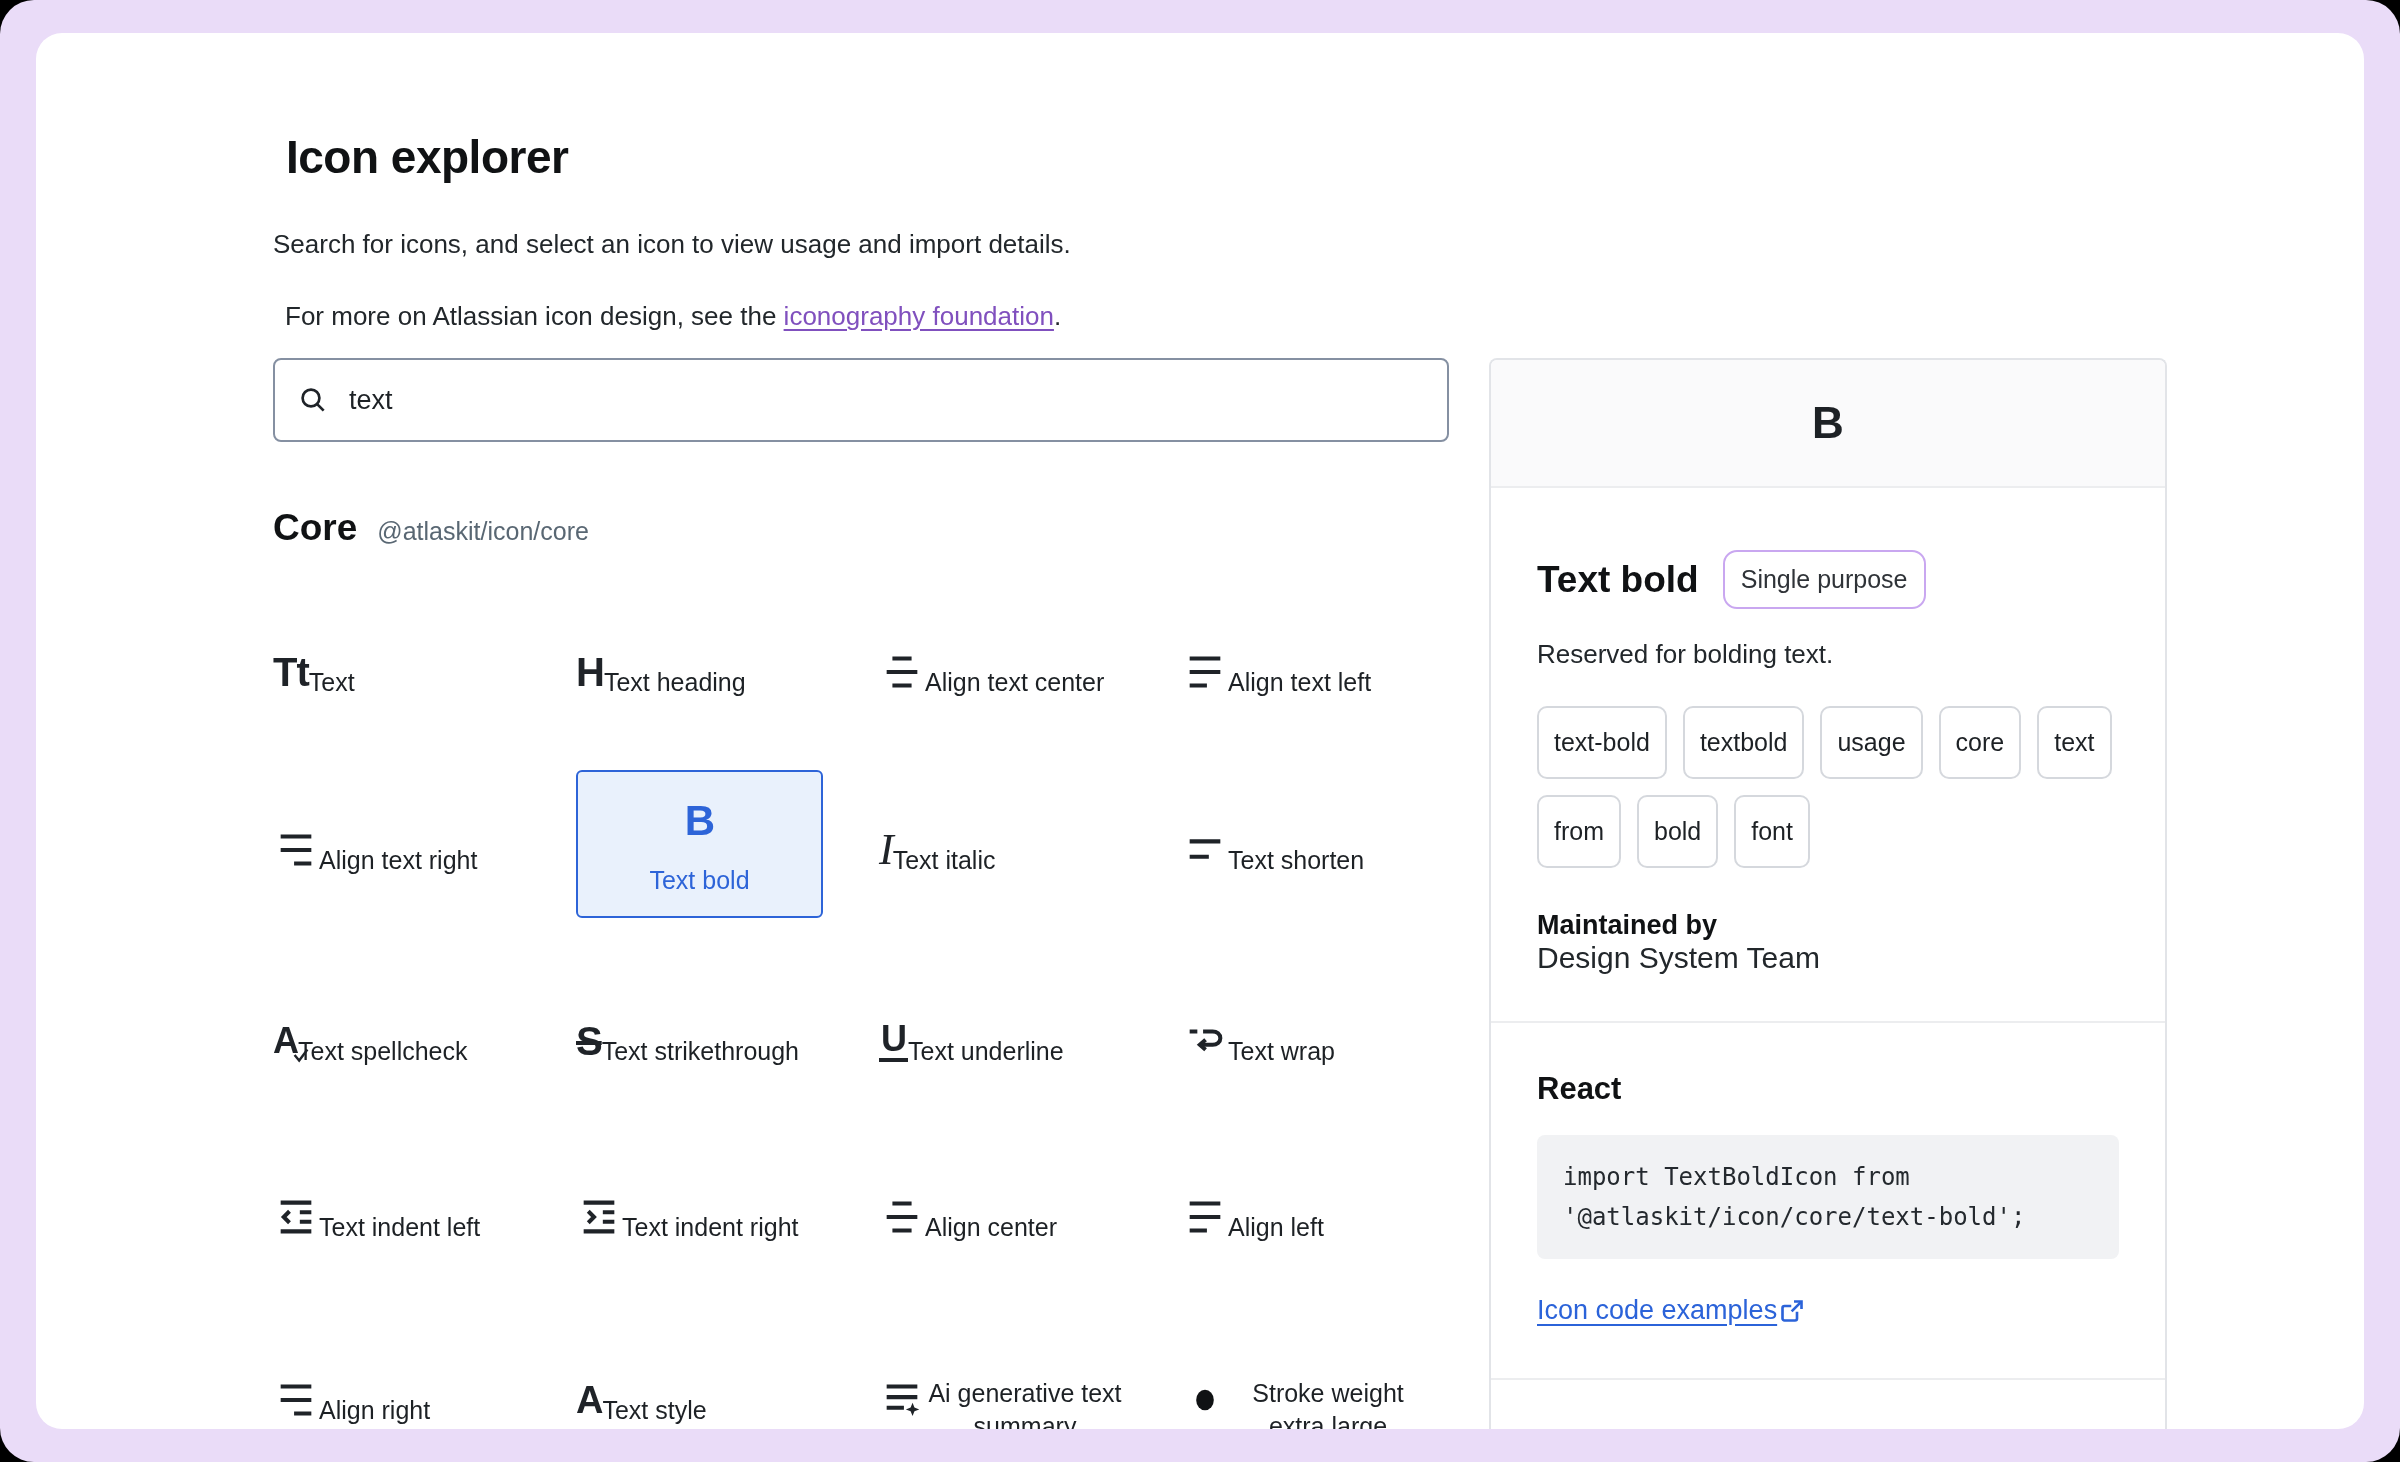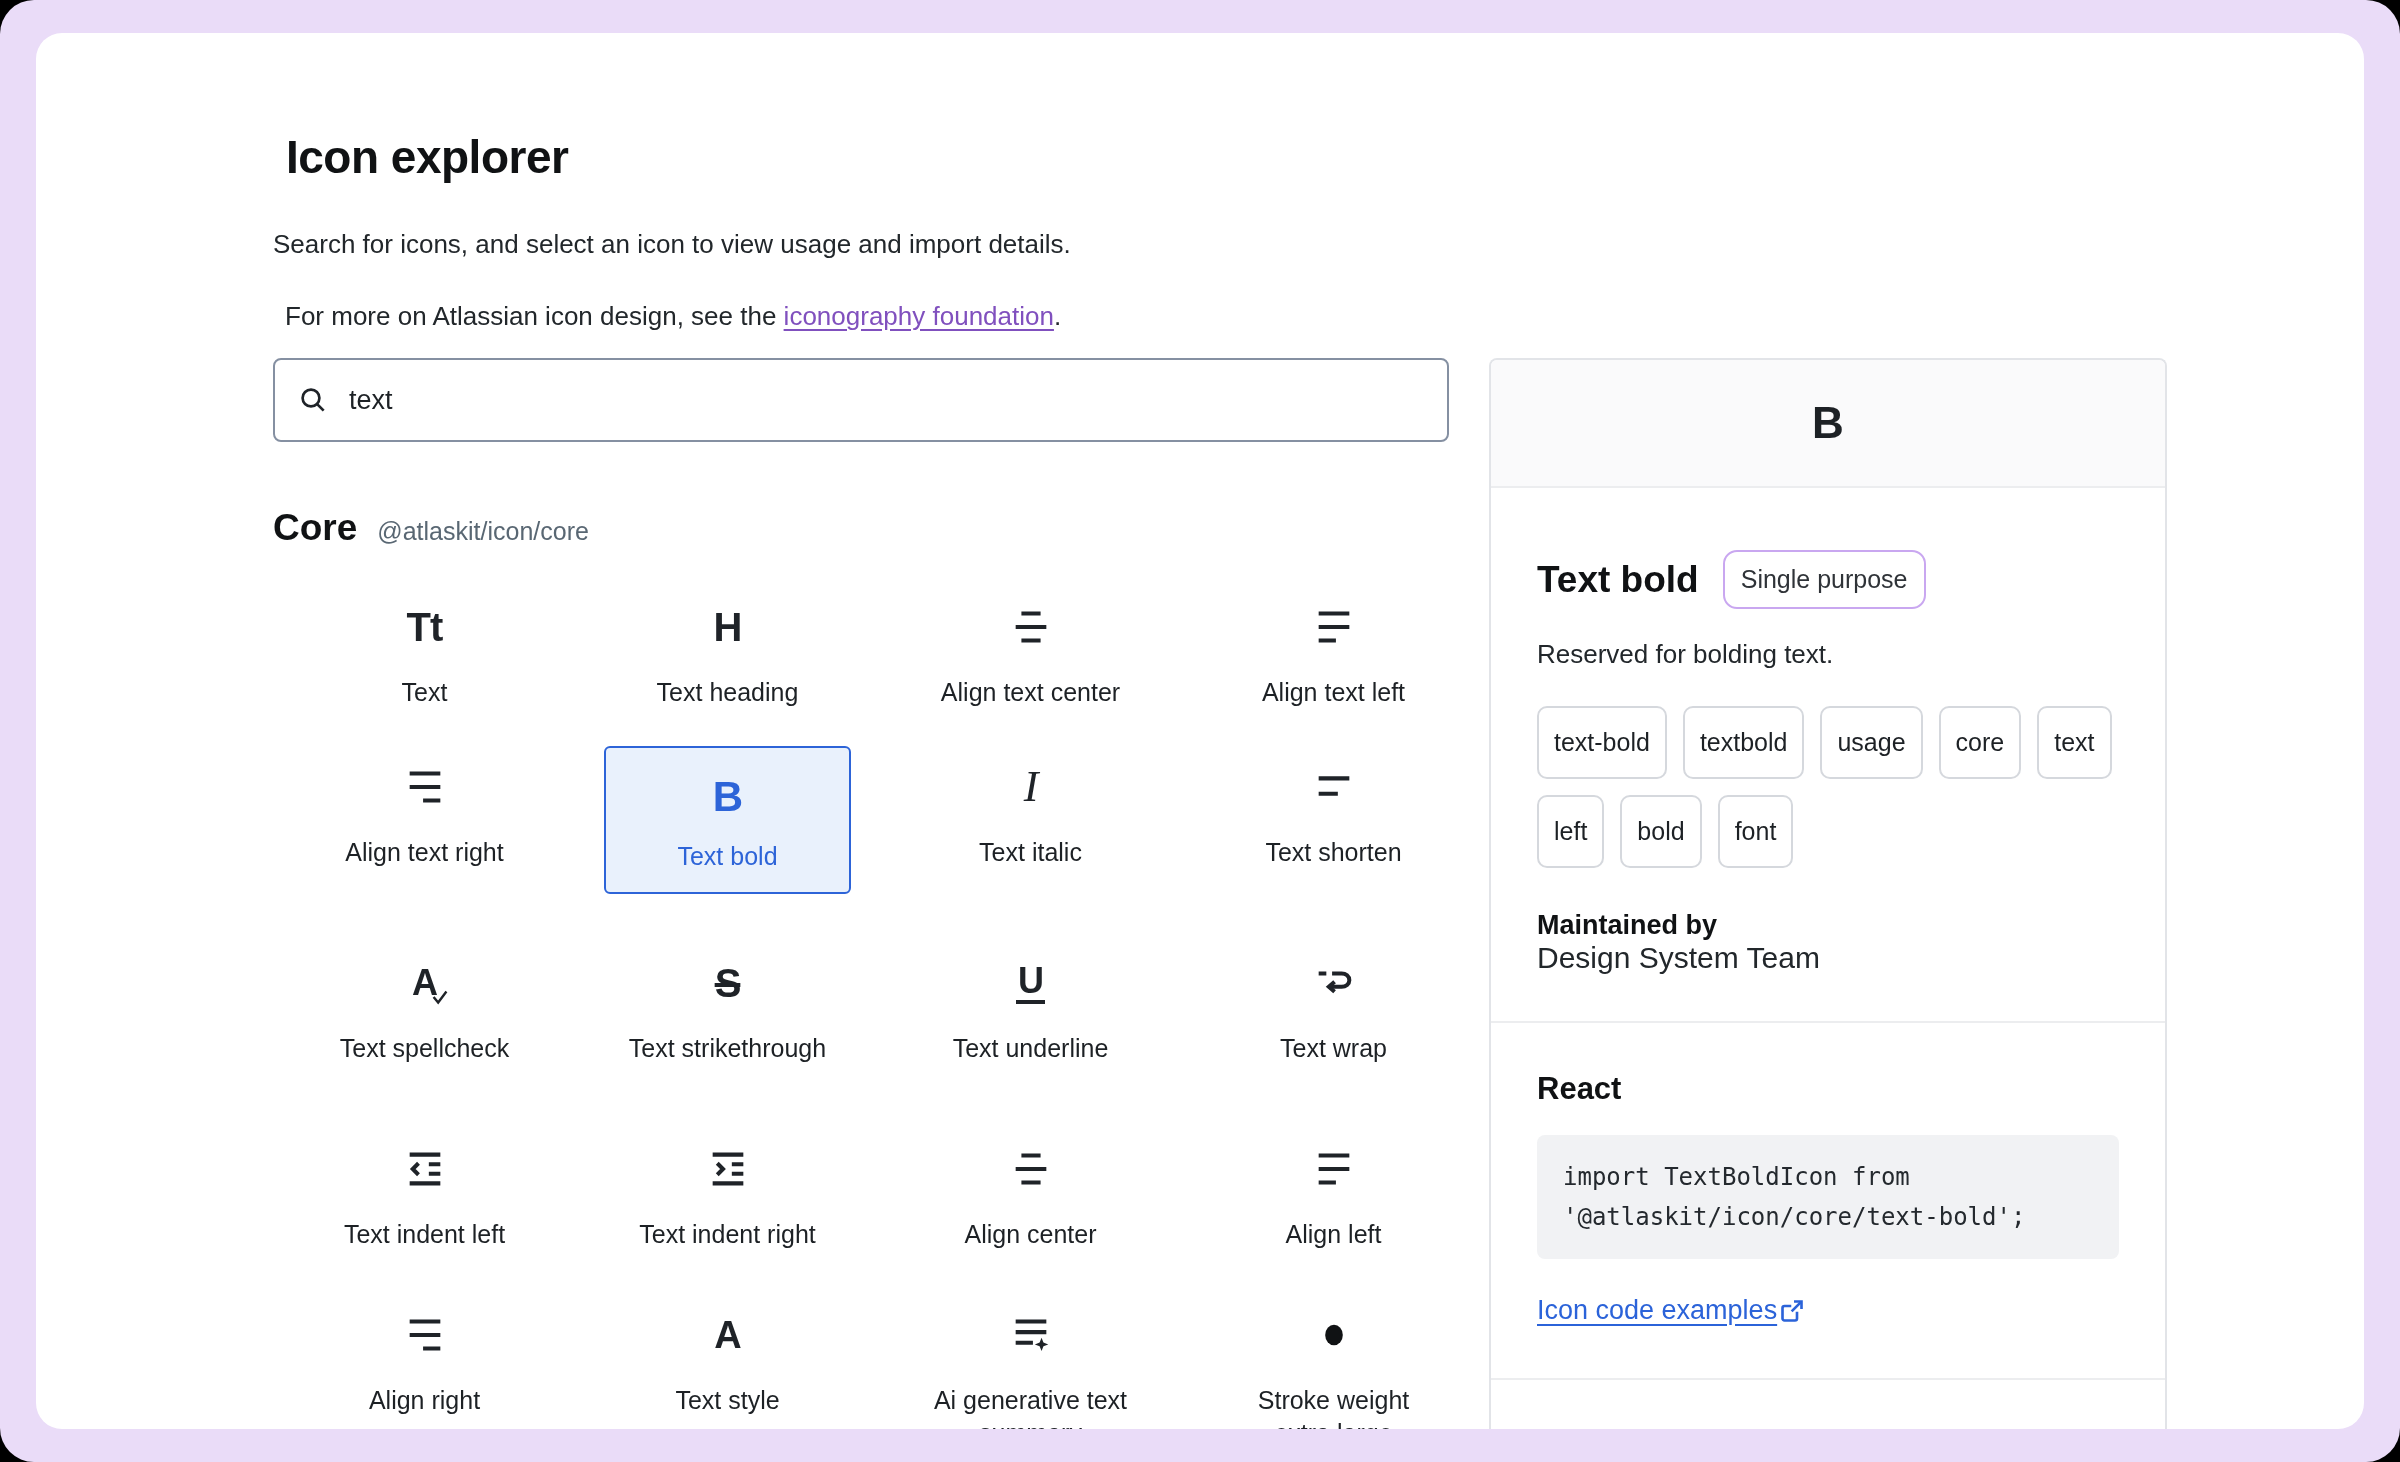--- a/index.html
+++ b/index.html
@@ -16,21 +16,21 @@
   .search{position:absolute;left:237px;top:325px;width:1176px;height:84px;border:2px solid #8590A2;border-radius:8px;
           display:flex;align-items:center;gap:18px;padding:0 22px;background:#fff;}
   .search svg{flex:0 0 auto;}
   .search input{border:none;outline:none;font-family:"Liberation Sans",sans-serif;font-size:27px;color:#1D2125;flex:1;background:transparent;}
   .core-row{position:absolute;left:237px;top:474px;display:flex;align-items:baseline;gap:20px;}
   .core-title{font-size:37px;font-weight:800;margin:0;color:#101214;}
   .core-pkg{font-size:25px;color:#596773;}
 
   .grid{position:absolute;left:237px;top:553px;width:1212px;display:grid;
         grid-template-columns:repeat(4,303px);grid-template-rows:160px 196px 186px 166px 200px;}
-  .cell{display:flex;flex-direction:column;align-items:center;padding-top:12px;cursor:pointer;}
+  .cell{display:flex;flex-direction:row;align-items:center;padding-top:12px;cursor:pointer;}
   .cell.cell-tile{padding-top:0;}
   .icon-box{height:58px;display:flex;align-items:center;justify-content:center;}
   .label{margin-top:20px;font-size:25px;line-height:33px;text-align:center;max-width:200px;color:#1D2125;}
   .glyph{font-size:40px;font-weight:600;color:#1F2328;letter-spacing:-1px;line-height:1;}
   .glyph.italic{font-family:"Liberation Serif",serif;font-style:italic;font-weight:500;font-size:44px;}
   .glyph.strike{text-decoration:line-through;}
   .glyph.underline{border-bottom:4px solid #1F2328;padding:0 2px 1px;}
   .spellwrap{position:relative;display:inline-block;}
   .spellwrap .check{position:absolute;right:-14px;bottom:-8px;}
   .tile{width:247px;height:148px;border:2px solid #2D64D8;background:#E9F1FC;border-radius:6px;
@@ -275,21 +275,21 @@
         </div>
 
         <div class="desc">Reserved for bolding text.</div>
 
         <div class="tags">
           <span class="chip">text-bold</span>
           <span class="chip">textbold</span>
           <span class="chip">usage</span>
           <span class="chip">core</span>
           <span class="chip">text</span>
-          <span class="chip">left</span>
+          <span class="chip">from</span>
           <span class="chip">bold</span>
           <span class="chip">font</span>
         </div>
 
         <div class="maintained-h">Maintained by</div>
         <div class="maintained-v">Design System Team</div>
 
         <div class="divider"></div>
 
         <div class="react-h">React</div>

